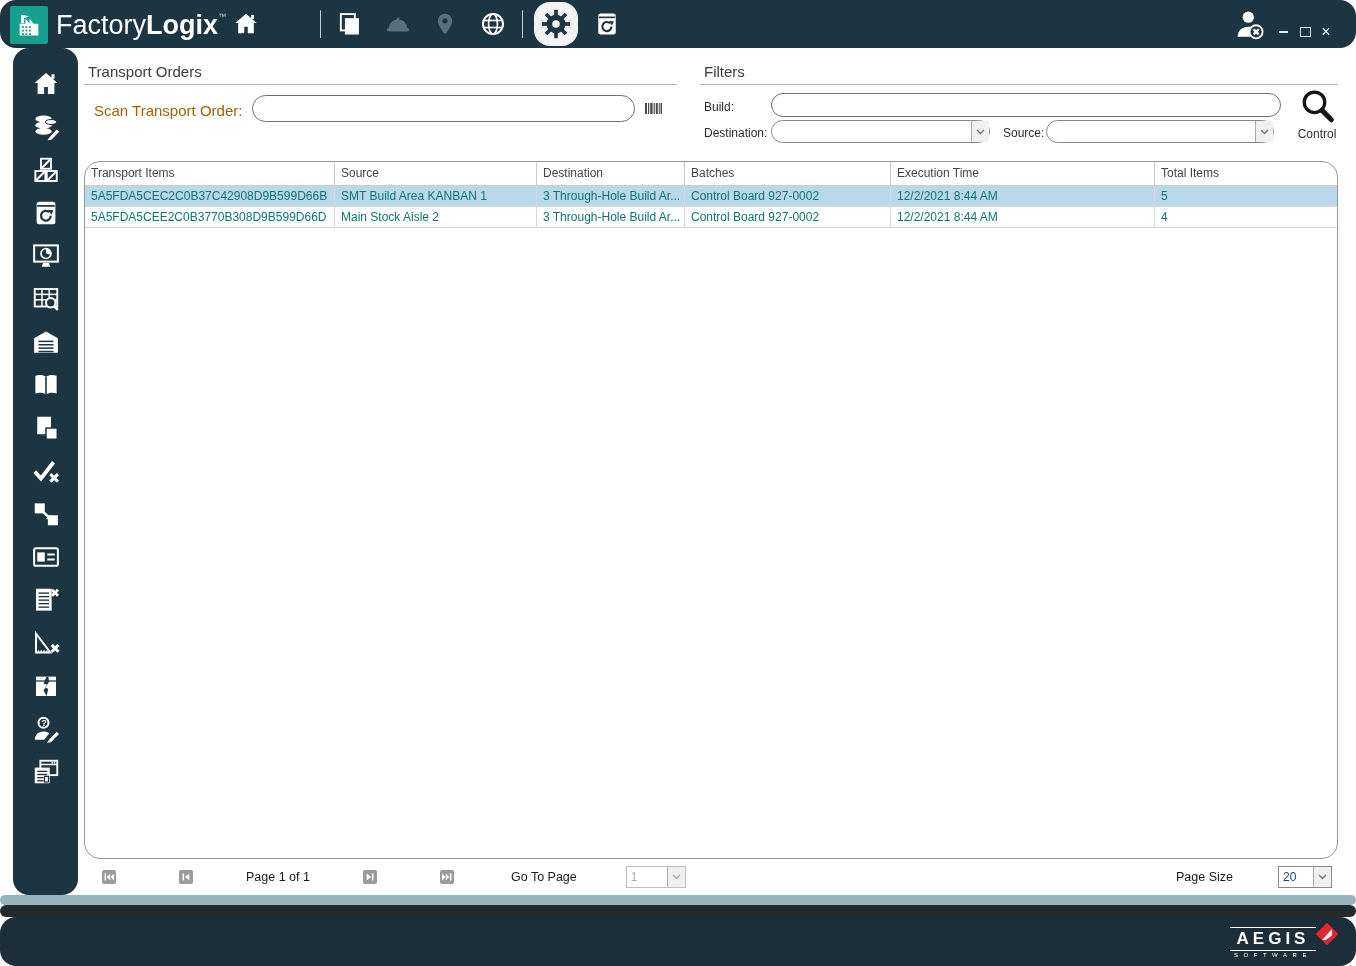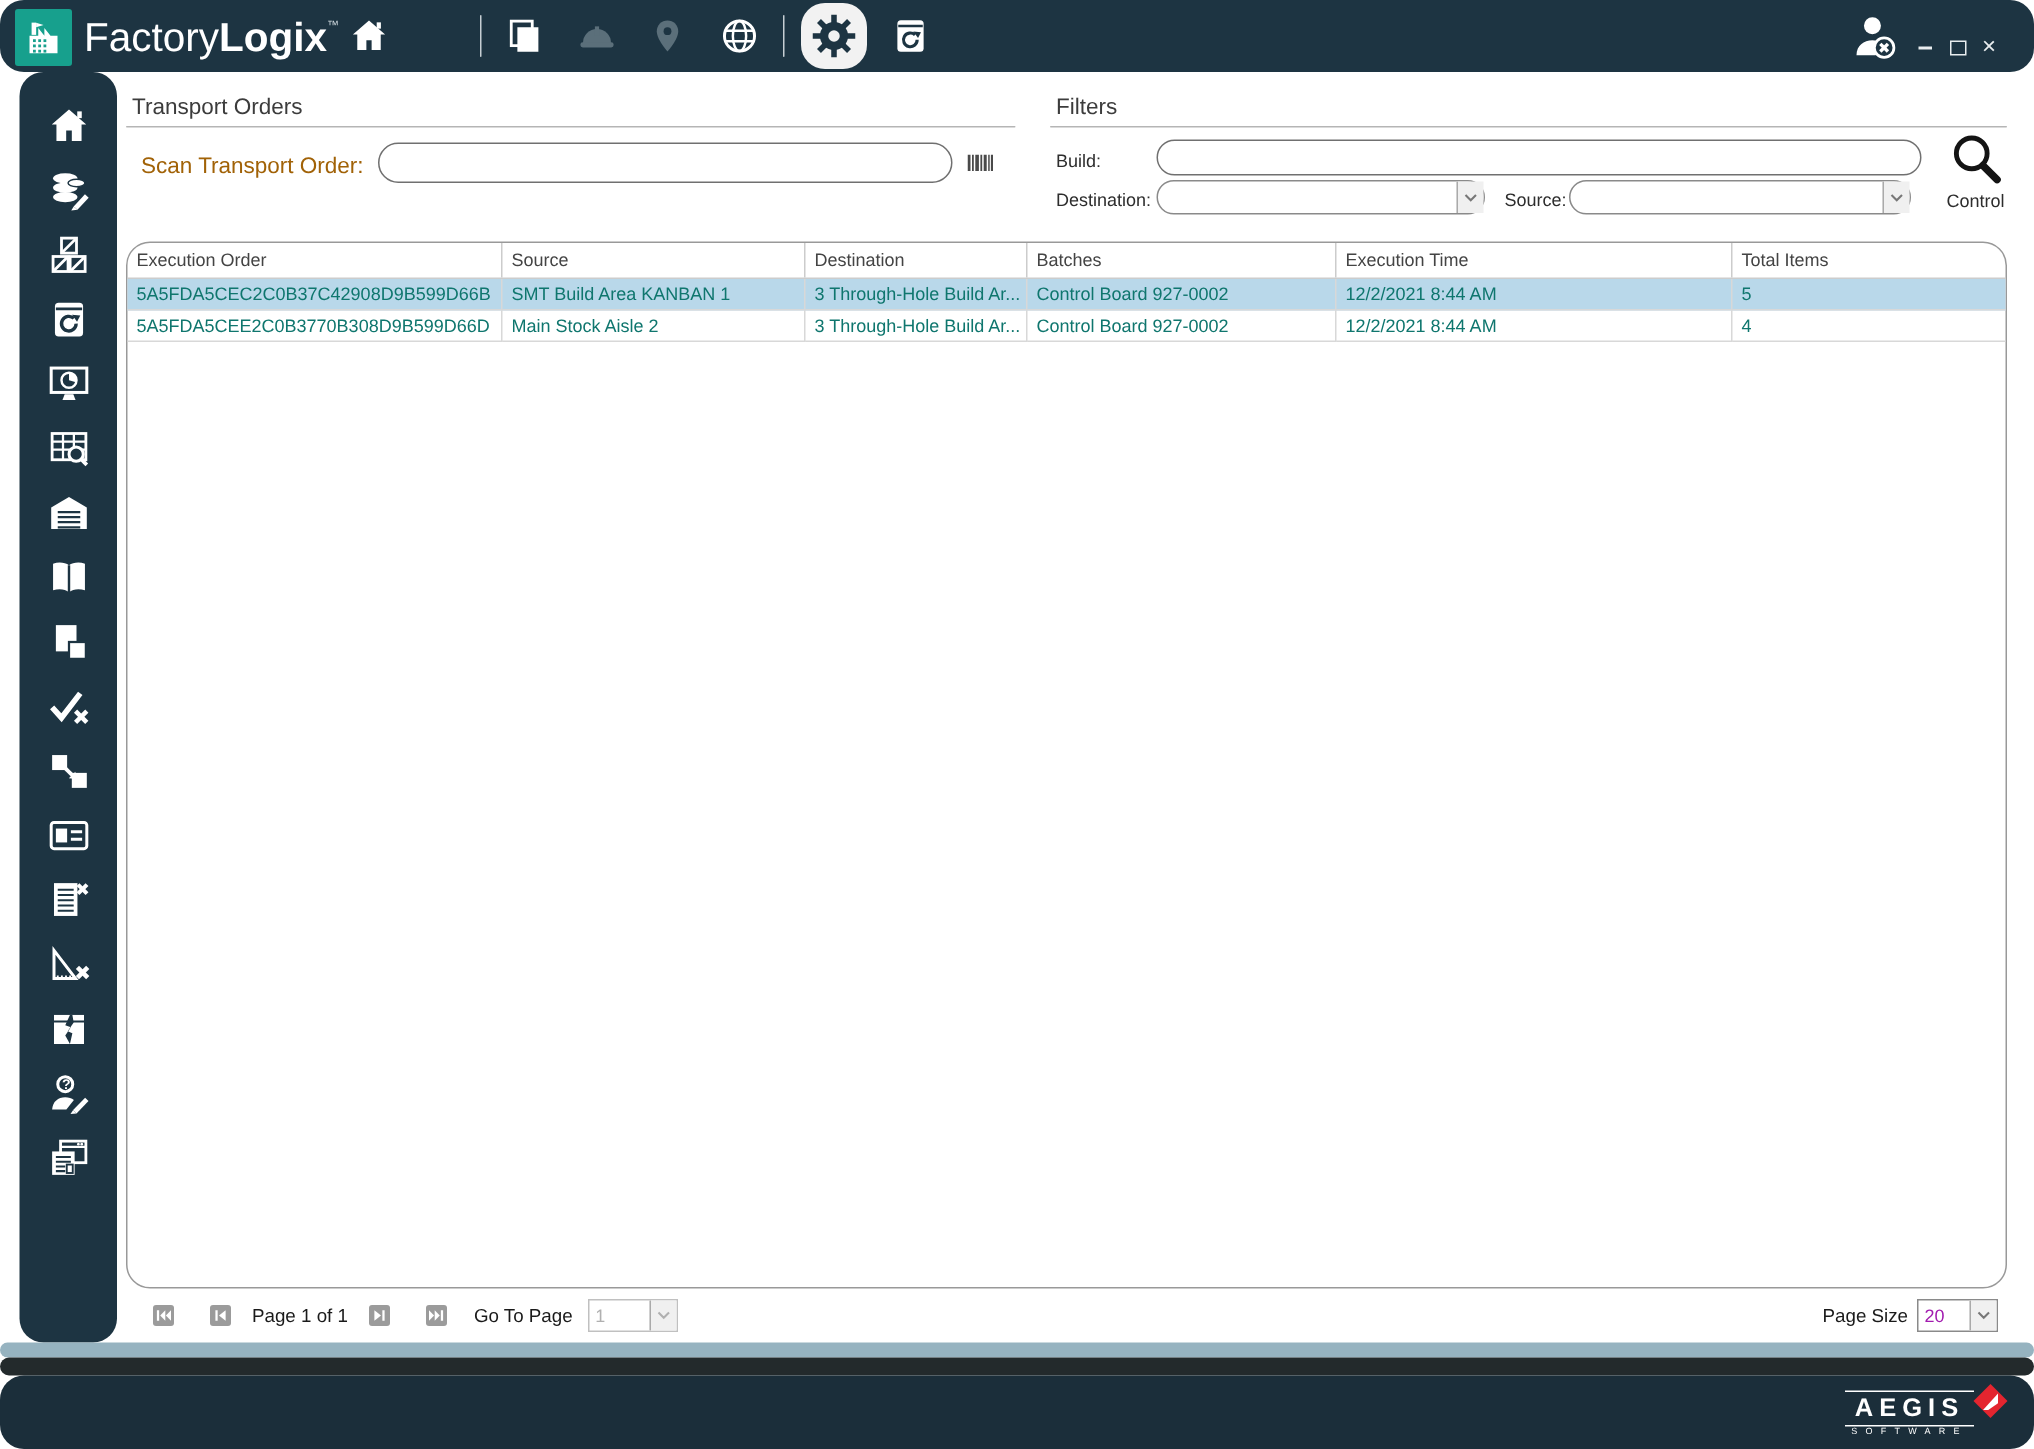--- a/index.html
+++ b/index.html
@@ -27,38 +27,38 @@
   .sb-item{width:65px;height:43px;display:flex;align-items:center;justify-content:center;cursor:pointer;}
   
   .section-title{font-size:15px;color:#3c3c3c;}
   .hrule{height:1px;background:#b5b5b5;}
   .lbl-lg{font-size:15px;color:#a16207;}
   .lbl-sm{font-size:12px;color:#2d2d2d;}
   input.txt{border:1px solid #707070;height:24px;box-sizing:border-box;font-size:13px;
             font-family:"Liberation Sans",sans-serif;padding:0 4px;outline:none;}
   
   .combo{border:1px solid #8a8a8a;background:#fff;display:flex;box-sizing:border-box;cursor:pointer;}
-  .combo .val{flex:1;font-size:12px;color:#a21caf;padding:3px 4px;overflow:hidden;white-space:nowrap;}
+  .combo .val{flex:1;font-size:12px;color:#0c4a6e;padding:3px 4px;overflow:hidden;white-space:nowrap;}
   .combo .arrow{width:17px;background:#f0f0f0;border-left:1px solid #aaa;display:flex;
                 align-items:center;justify-content:center;}
   .combo.disabled{border-color:#c0c0c0;}
   .combo.disabled .val{color:#b0b0b0;}
   
   #grid{left:84px;top:161px;width:1254px;height:698px;border:1px solid #999;box-sizing:border-box;background:#fff;}
   .g-header{display:flex;height:23px;border-bottom:1px solid #ccc;}
   .g-hcell{box-sizing:border-box;padding:4px 6px 0 6px;border-right:1px solid #ccc;
            font-size:12px;color:#444;white-space:nowrap;overflow:hidden;cursor:pointer;}
   .g-row{display:flex;height:21px;cursor:pointer;}
   .g-row.selected{background:#b9d8ea;}
   .g-cell{box-sizing:border-box;padding:3px 6px 0 6px;border-right:1px solid #d8d8d8;
           border-bottom:1px solid #d8d8d8;font-size:12px;color:#0f766e;white-space:nowrap;overflow:hidden;}
   .c0{width:250px}.c1{width:202px}.c2{width:148px}.c3{width:206px}.c4{width:264px}
   .c5{flex:1;border-right:none!important;}
   
-  #pager{left:84px;top:861px;width:1254px;height:32px;display:flex;align-items:center;}
+  #pager{left:84px;top:861px;width:1254px;height:32px;display:flex;align-items:center;gap:39px;}
   .pg-btn{width:14px;height:14px;margin:0 4px;cursor:pointer;}
   .pg-text{font-size:12.5px;color:#1a1a1a;margin:0 10px;}
   
   #bar-blue{left:0;top:895px;width:1356px;height:10px;background:#96b3c0;}
   #bar-dark{left:0;top:905px;width:1356px;height:12px;background:#232a2c;}
   #footer{left:0;top:917px;width:1356px;height:49px;background:#1b2e3a;}
   #aegis{position:absolute;right:40px;top:9px;color:#fff;text-align:center;}
   #aegis .line{height:1px;background:#fff;margin:1px 0;}
   #aegis .brand{font-size:17px;letter-spacing:4px;font-weight:bold;}
   #aegis .sub{font-size:6px;letter-spacing:5.5px;margin-top:1px;}
@@ -414,21 +414,21 @@
 <div class="abs" style="left:1292px;top:86px;width:50px;height:58px;display:flex;flex-direction:column;align-items:center;cursor:pointer;">
   <svg width="40" height="40" viewBox="0 0 32 32">
     <circle cx="14" cy="13" r="8.2" fill="none" stroke="#141414" stroke-width="2.6"></circle>
     <line x1="20" y1="19.5" x2="27.5" y2="27" stroke="#141414" stroke-width="4" stroke-linecap="round"></line>
   </svg>
   <span style="font-size:12px;color:#2d2d2d;margin-top:1px;">Control</span>
 </div>
 
 <div id="grid" class="abs">
   <div class="g-header">
-    <div class="g-hcell c0">Execution Order</div>
+    <div class="g-hcell c0">Transport Items</div>
     <div class="g-hcell c1">Source</div>
     <div class="g-hcell c2">Destination</div>
     <div class="g-hcell c3">Batches</div>
     <div class="g-hcell c4">Execution Time</div>
     <div class="g-hcell c5">Total Items</div>
   </div>
   <div class="g-row selected">
     <div class="g-cell c0">5A5FDA5CEC2C0B37C42908D9B599D66B</div>
     <div class="g-cell c1">SMT Build Area KANBAN 1</div>
     <div class="g-cell c2">3 Through-Hole Build Ar...</div>

